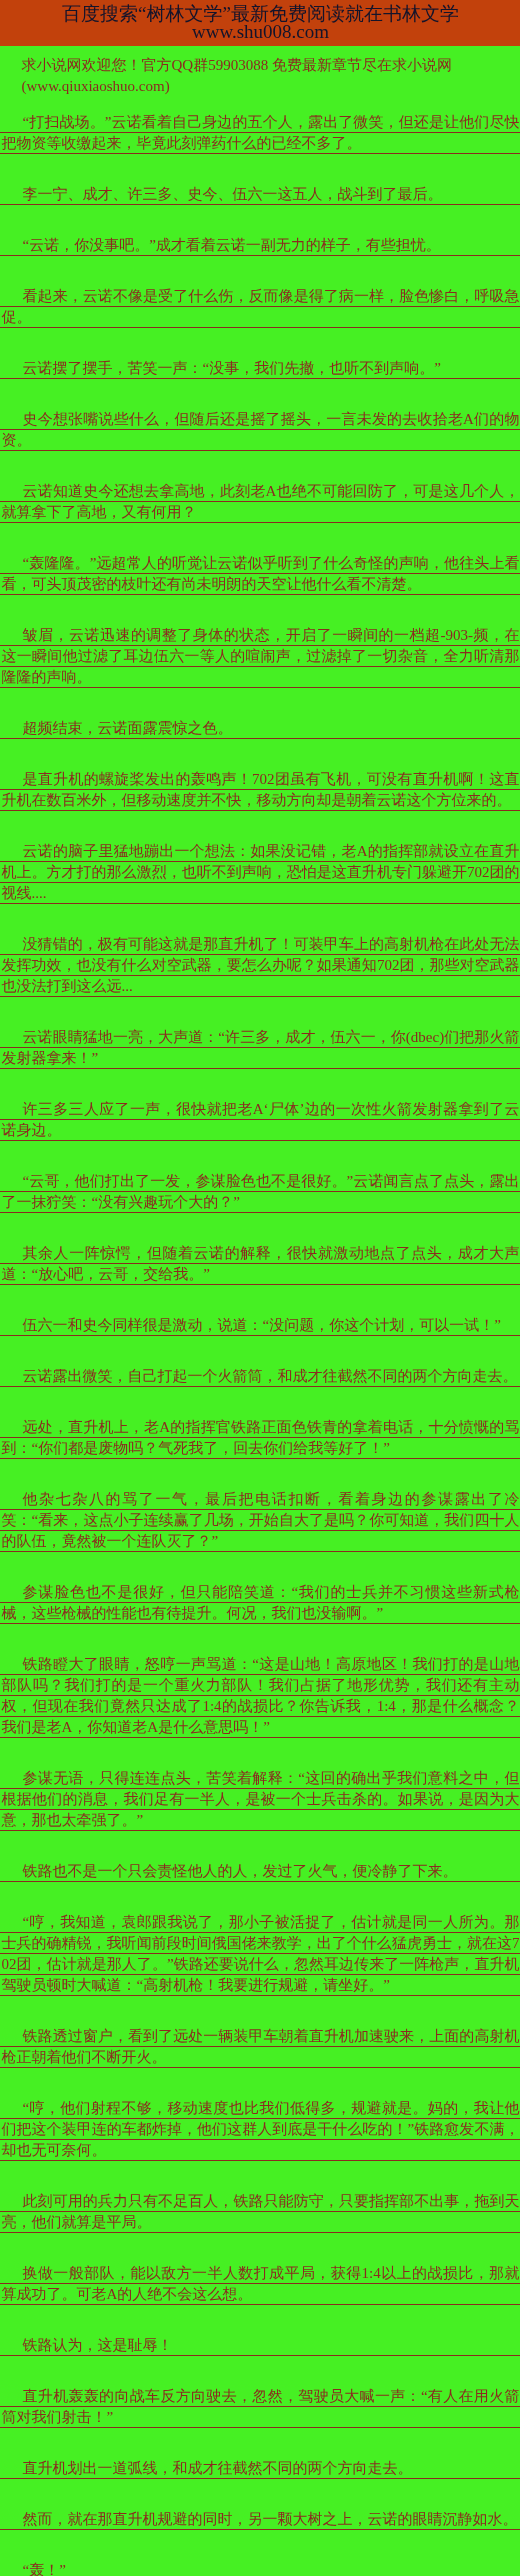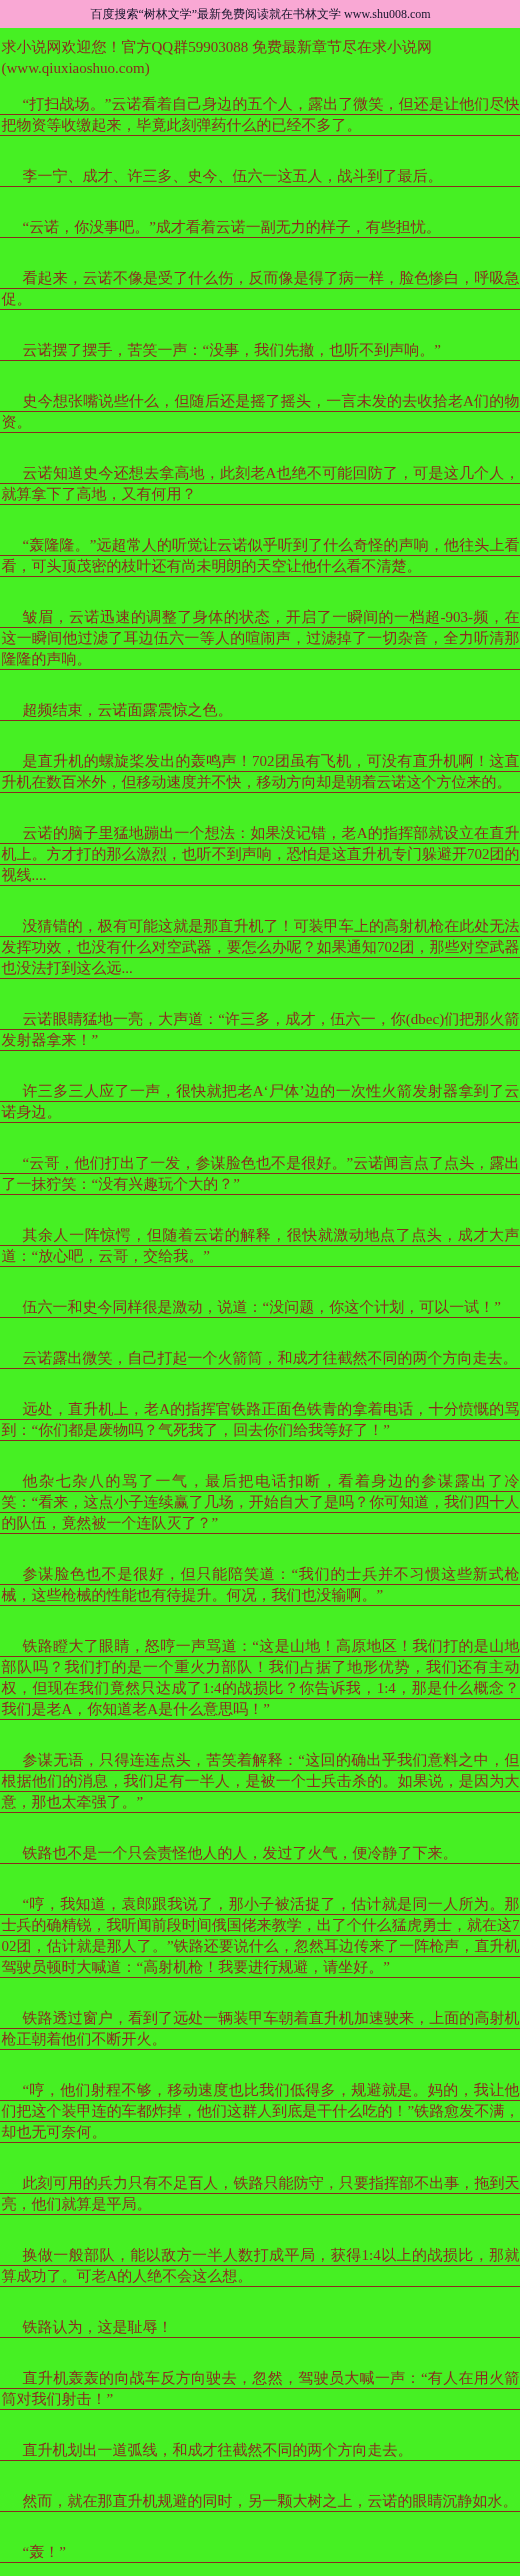--- a/index.html
+++ b/index.html
@@ -7,32 +7,33 @@
   .page {
     width:521px;
     min-height:2576px;
     margin:0 auto;
     background:#46F023;
     font-family:"Liberation Serif","DejaVu Serif",serif;
     box-sizing:border-box;
     overflow:hidden;
   }
   .banner-top {
-    background:#f9a8d4;
+    background:#c2410c;
     text-align:center;
     padding:5.2px 1.5px 4.5px;
-    font-size:12px;
+    font-size:19px;
     line-height:18px;
     color:#14142B;
   }
   .welcome-line {
     font-size:15px;
     line-height:21px;
     color:#8B2A1F;
     padding:9px 1.5px 13.4px;
+    margin-left:20px;
   }
   .chapter-content { padding-top:1.5px; }
   .para {
     font-size:15px;
     line-height:21px;
     margin:0 0 30px 0;
     padding:0 1.5px;
     color:#8B2A1F;
     background-image:repeating-linear-gradient(to bottom,
       transparent 0px, transparent 20px, #8B2A1F 20px, #8B2A1F 21px);

